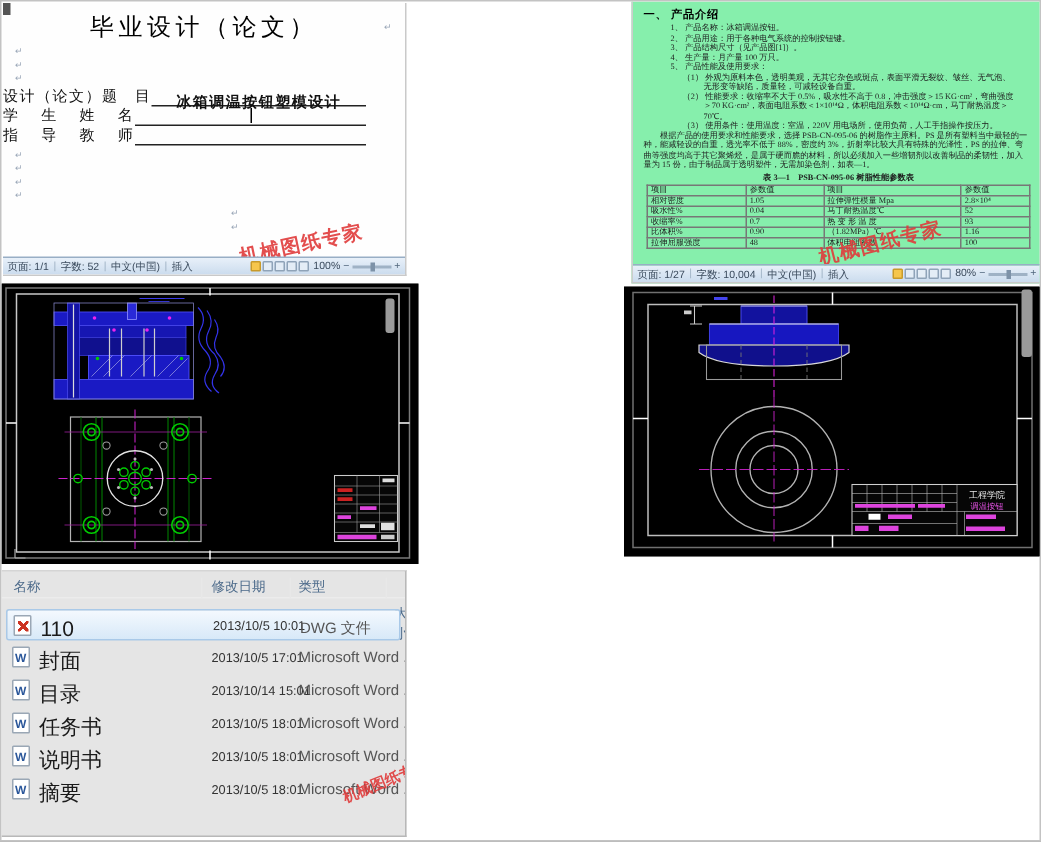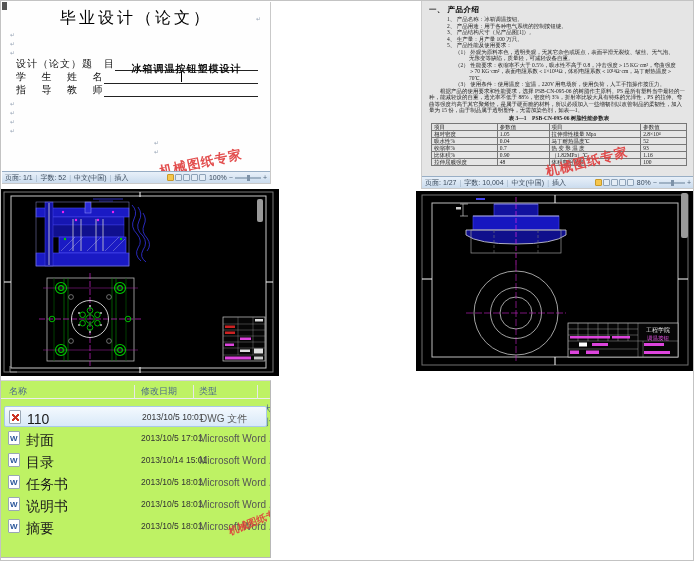--- a/index.html
+++ b/index.html
@@ -12,21 +12,21 @@
   .panel { position:absolute; overflow:hidden; }
 
   
   #doc1 { left:1px; top:1px; width:269px; height:182px; background:#fefefe;
     border-right:1px solid #c9c9c9; border-bottom:1px solid #c9c9c9;
     font-family:"Liberation Serif", serif; }
   #doc1 .corner-block { position:absolute; left:0; top:0; width:5px; height:8px; background:#555; }
   #doc1 .doc-title { position:absolute; left:0; top:6px; width:100%; text-align:center;
     font-size:16px; font-weight:normal; letter-spacing:3px; color:#000000; }
   .pmark { position:absolute; font-size:6px; color:#9aa7b8; line-height:6px; }
-  .field-row { position:absolute; left:14px; width:242px; height:14px; display:flex; align-items:flex-end; }
+  .field-row { position:absolute; left:0; width:242px; height:14px; display:flex; align-items:flex-end; }
   .field-label { font-size:10px; color:#111; white-space:nowrap; letter-spacing:1px; }
   .field-line { flex:1; border-bottom:1px solid #222; height:13px; position:relative;
     text-align:center; }
   .field-value { font-size:10px; font-weight:bold; color:#111; letter-spacing:1px; line-height:14px; }
   .text-cursor { position:absolute; left:50%; bottom:1px; width:1px; height:10px; background:#000; }
 
   
   .statusbar { position:absolute; left:0; bottom:0; width:100%; height:12px;
     background:linear-gradient(#e8f0f9,#cbdcee); border-top:1px solid #98aec5;
     display:flex; align-items:center; font-size:7px; color:#3a4a5c;
@@ -34,21 +34,21 @@
   .statusbar .sep { color:#9fb2c5; margin:0 3px; }
   .view-btns { display:flex; gap:1px; margin:0 3px 0 auto; }
   .view-btn { width:7px; height:7px; border:1px solid #8fa3b8; background:#e4edf6; border-radius:1px; }
   .view-btn.active { background:#f6c64c; border-color:#c89a2a; }
   .zoom-ctl { display:flex; align-items:center; gap:2px; }
   .zoom-track { width:26px; height:2px; background:#9fb2c5; position:relative; }
   .zoom-thumb { position:absolute; left:12px; top:-2px; width:3px; height:6px; background:#7d92a8; }
   .zoom-sign { font-size:7px; color:#51667c; line-height:7px; }
 
   
-  #doc2 { left:420px; top:0; width:274px; height:188px; background:#e5e5e5;
+  #doc2 { left:420px; top:0; width:274px; height:188px; background:#86efac;
     border-left:1px solid #cccccc; border-right:1px solid #c9c9c9; border-bottom:1px solid #c9c9c9; }
   #doc2 .content { position:absolute; left:7px; top:3px; width:260px; color:#1c1c1c;
     font-family:"Liberation Serif", serif; }
   .d2-h { font-size:7.5px; font-weight:bold; color:#000; margin:1px 0; letter-spacing:0.5px; }
   .d2-li { font-size:5.5px; line-height:6.5px; padding-left:18px; }
   .d2-sub { font-size:5.5px; line-height:6.5px; padding-left:40px; padding-right:10px; text-indent:-14px; }
   .d2-para { font-size:5.5px; line-height:6.5px; text-indent:11px; padding-right:2px; }
   .d2-caption { font-size:5.5px; font-weight:bold; text-align:center; margin-top:1px; }
   table.resin { border-collapse:collapse; margin:1px auto 0; width:256px; }
   table.resin td { border:1px solid #777; font-size:5.5px; line-height:6px; padding:0 2px;
@@ -61,21 +61,21 @@
     font-family:"Liberation Sans", sans-serif; opacity:0.9; white-space:nowrap; }
   #wm1 { left:157px; top:152px; font-size:13px; transform:rotate(-12deg); letter-spacing:1px; }
   #wm2 { left:123px; top:152px; font-size:13px; transform:rotate(-14deg); letter-spacing:1px; }
   #wm3 { left:226px; top:133px; font-size:10px; transform:rotate(-22deg); }
 
   
   #cad1 { left:0; top:188px; width:278px; height:187px; background:#000; }
   #cad2 { left:415px; top:190px; width:279px; height:180px; background:#000; }
 
   
-  #files { left:0; top:379px; width:270px; height:178px; background:#bef264;
+  #files { left:0; top:379px; width:270px; height:178px; background:#e5e5e5;
     border-right:1px solid #b8b8b8; border-bottom:1px solid #b8b8b8; border-top:1px solid #d5d5d5;text-align:right; }
   .fl-header { position:absolute; left:0; top:0; width:100%; height:18px;
     border-bottom:1px solid #ececec; font-size:9px; color:#4c6a8a; }
   .fl-header span { position:absolute; top:4px; }
   .fl-hsep { position:absolute; top:2px; width:1px; height:14px; background:#e8e8e8; }
   .fl-row { position:absolute; left:3px; width:263px; height:21px; }
   .fl-row.selected { background:linear-gradient(#f4f9fe,#d8e9f8); border:1px solid #a9c9e8; border-radius:2px; }
   .fl-name { position:absolute; left:22px; top:4px; font-size:14px; color:#1a1a1a; }
   .fl-date { position:absolute; left:137px; top:5px; font-size:8.5px; color:#333; }
   .fl-type { position:absolute; left:195px; top:5px; font-size:10px; color:#555; white-space:nowrap; }

